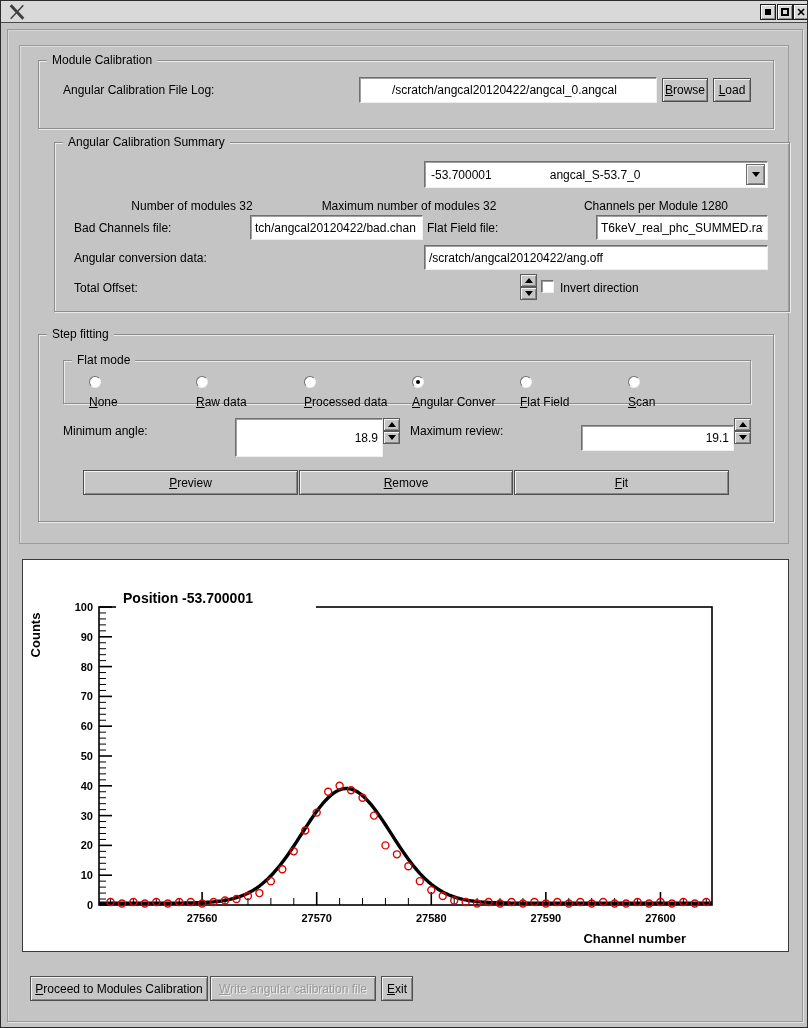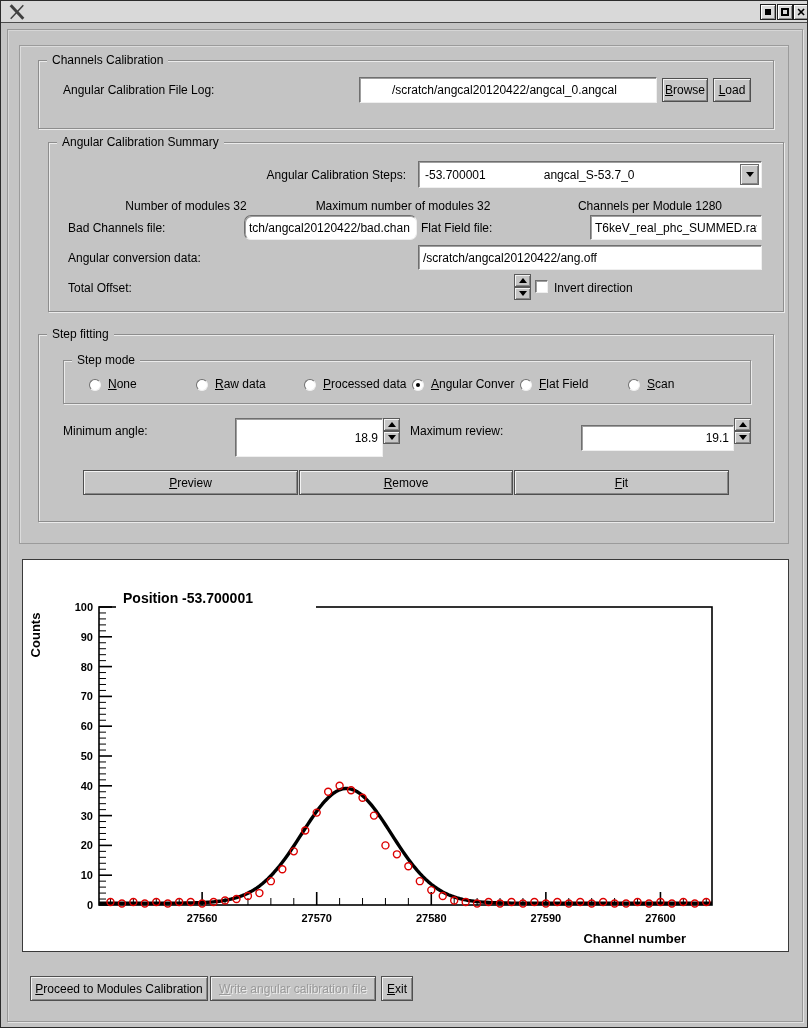--- a/index.html
+++ b/index.html
@@ -55,21 +55,21 @@
   .tri-up{width:0;height:0;border-left:4px solid transparent;border-right:4px solid transparent;border-bottom:5px solid #000;}
 
   .spin{position:absolute;width:17px;display:flex;flex-direction:column;}
   .spin button{flex:1;background:#c6c6c6;border:1px solid #5a5a5a;box-sizing:border-box;
     box-shadow:inset 1px 1px 0 #f3f3f3, inset -1px -1px 0 #878787;
     display:flex;align-items:center;justify-content:center;padding:0;}
 
   .checkbox{position:absolute;width:13px;height:13px;background:#fff;border:1px solid #6f6f6f;
     border-right-color:#efefef;border-bottom-color:#efefef;box-shadow:inset 1px 1px 0 #9f9f9f;box-sizing:border-box;}
 
-  .radio-item{position:absolute;display:flex;align-items:flex-end;gap:7px;height:15px;}
+  .radio-item{position:absolute;display:flex;align-items:flex-start;gap:7px;height:15px;flex-direction:column;}
   .radio{position:relative;width:12px;height:12px;border-radius:50%;background:#fff;
     border:1px solid #6f6f6f;border-right-color:#f0f0f0;border-bottom-color:#f0f0f0;box-sizing:border-box;flex:0 0 auto;}
   .radio.on::after{content:"";position:absolute;left:3px;top:3px;width:4px;height:4px;border-radius:50%;background:#000;}
 
   
   .plot-panel{position:absolute;left:21px;top:558px;width:767px;height:393px;background:#fff;
     border:1px solid #3a3a3a;box-sizing:border-box;}
   .tick{font-family:"Liberation Sans",sans-serif;font-size:11px;font-weight:bold;fill:#000;}
   .ptitle{font-family:"Liberation Sans",sans-serif;font-size:14px;font-weight:bold;fill:#000;}
   .alabel{font-family:"Liberation Sans",sans-serif;font-size:13px;font-weight:bold;fill:#000;}
@@ -95,44 +95,43 @@
     <button class="wbtn" style="left:792px">
         <span class="glyph-close">✕</span>
       </button>
   </div>
 
   <div class="inner-frame"></div>
 
   <div class="form-panel">
 
     <div class="group" style="left:18px;top:14px;width:736px;height:69px">
-      <span class="group-title">Channels Calibration</span>
+      <span class="group-title">Module Calibration</span>
       <span class="lbl" style="left:24px;top:22px">Angular Calibration File Log:</span>
       <input class="field sunken" type="text" style="left: 320px; top: 16px; width: 298px; height: 26px; padding-left: 32px;" value="/scratch/angcal20120422/angcal_0.angcal">
       <button class="btn" style="left:623px;top:17px;width:46px;height:24px"><u>B</u>rowse</button>
       <button class="btn" style="left:674px;top:17px;width:38px;height:24px"><u>L</u>oad</button>
     </div>
 
-    <div class="group" style="left:28px;top:96px;width:736px;height:170px">
+    <div class="group" style="left:34px;top:96px;width:736px;height:170px">
       <span class="group-title">Angular Calibration Summary</span>
 
-      <span class="lbl" style="left:84px;top:25px;width:273px;text-align:right">Angular Calibration Steps:</span>
       <div class="combo" style="left:369px;top:18px;width:344px;height:27px">
         <span class="combo-text"><span>-53.700001</span><span class="combo-gap"></span><span>angcal_S-53.7_0</span></span>
         <button class="combo-btn">
             <span class="tri-down"></span>
           </button>
       </div>
 
       <span class="lbl" style="left:37px;top:56px;width:200px;text-align:center">Number of modules 32</span>
       <span class="lbl" style="left:254px;top:56px;width:200px;text-align:center">Maximum number of modules 32</span>
       <span class="lbl" style="left:501px;top:56px;width:200px;text-align:center">Channels per Module 1280</span>
 
       <span class="lbl" style="left:19px;top:78px">Bad Channels file:</span>
-      <input class="field sunken" type="text" style="left: 195px; top: 72px; width: 173px; height: 25px; border-radius: 7px;" value="tch/angcal20120422/bad.chan">
+      <input class="field sunken" type="text" style="left: 195px; top: 72px; width: 173px; height: 25px;" value="tch/angcal20120422/bad.chan">
       <span class="lbl" style="left:372px;top:78px">Flat Field file:</span>
       <input class="field sunken" type="text" style="left: 541px; top: 72px; width: 172px; height: 25px;" value="T6keV_real_phc_SUMMED.raw">
 
       <span class="lbl" style="left:19px;top:108px">Angular conversion data:</span>
       <input class="field sunken" type="text" style="left: 369px; top: 102px; width: 344px; height: 25px;" value="/scratch/angcal20120422/ang.off">
 
       <span class="lbl" style="left:19px;top:138px">Total Offset:</span>
       <span class="spin" style="left:465px;top:131px;height:26px">
         <button>
             <i class="tri-up"></i>
@@ -142,21 +141,21 @@
           </button>
       </span>
       <span class="checkbox" style="left:486px;top:137px"></span>
       <span class="lbl" style="left:505px;top:138px">Invert direction</span>
     </div>
 
     <div class="group" style="left:18px;top:288px;width:736px;height:188px">
       <span class="group-title">Step fitting</span>
 
       <div class="group" style="left:24px;top:25px;width:688px;height:44px">
-        <span class="group-title">Step mode</span>
+        <span class="group-title">Flat mode</span>
         <div class="radio-item" style="left:25px;top:15px">
           <span class="radio"></span>
           <span><u>N</u>one</span>
         </div>
         <div class="radio-item" style="left:132px;top:15px">
           <span class="radio"></span>
           <span><u>R</u>aw data</span>
         </div>
         <div class="radio-item" style="left:240px;top:15px">
           <span class="radio"></span>

